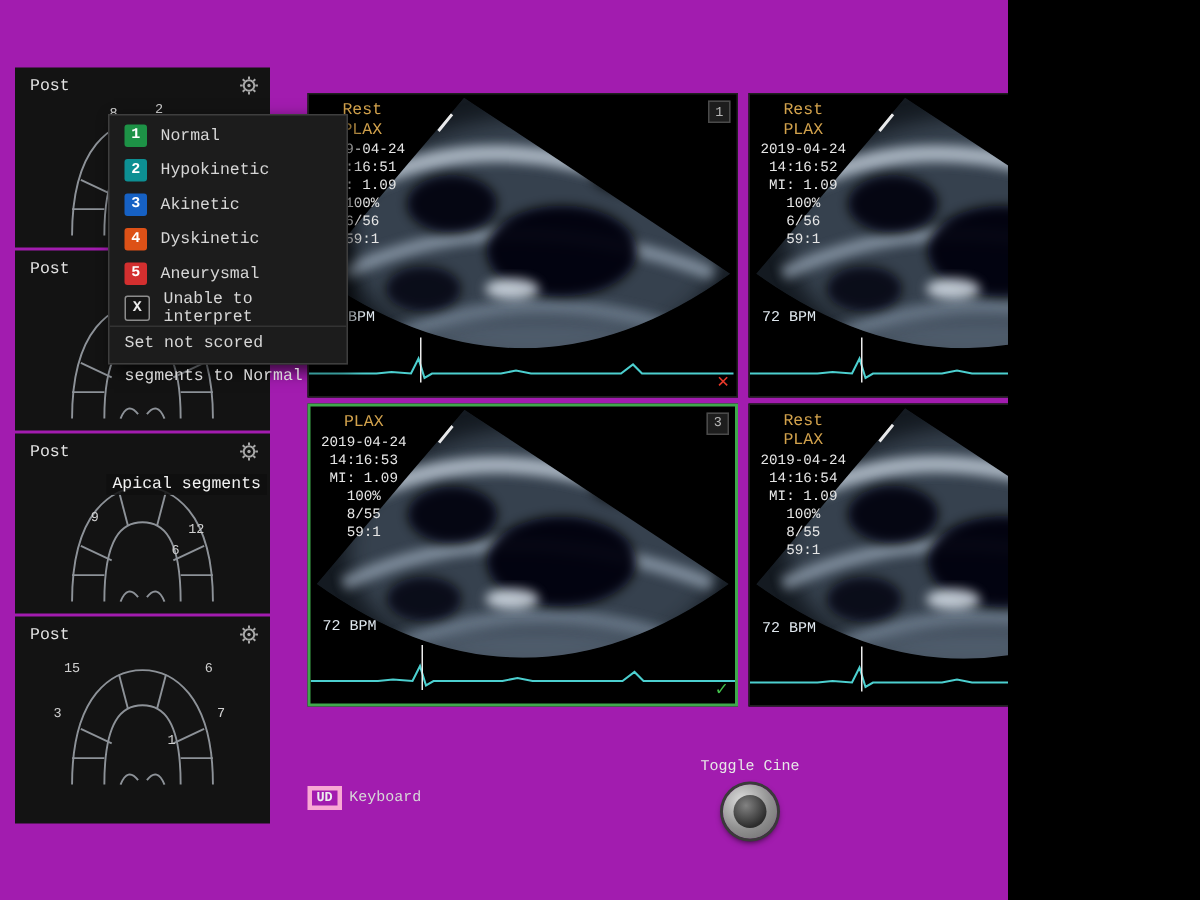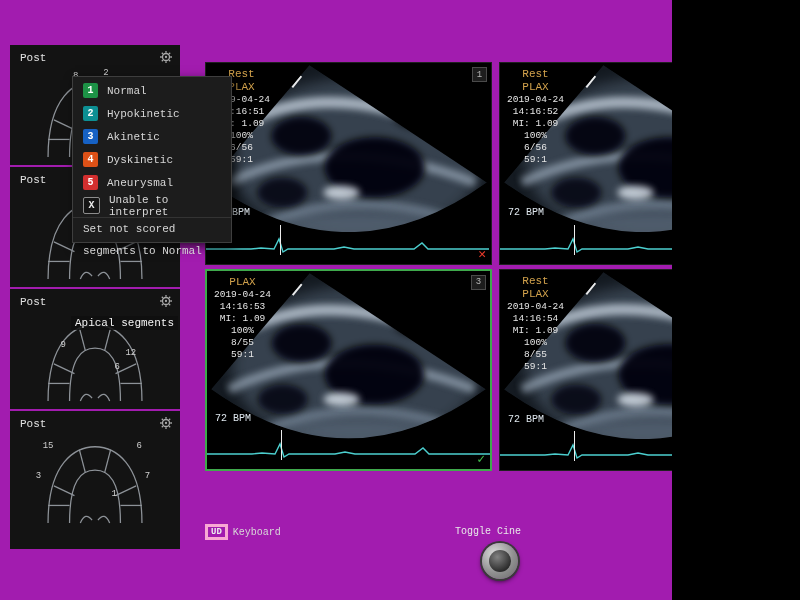--- a/index.html
+++ b/index.html
@@ -47,21 +47,21 @@
   .ecg{position:absolute;left:0;right:0;bottom:7px;height:22px;z-index:2;}
   .caliper{position:absolute;left:26%;bottom:9px;width:1px;height:30px;background:#ececec;z-index:3;}
   .status{position:absolute;right:5px;bottom:2px;font-size:13px;font-weight:bold;z-index:3;cursor:pointer;}
   .status.reject{color:#e8392a;}
   .status.accept{color:#43c04d;}
 
   
   .kbd{position:absolute;left:205px;top:524px;display:flex;gap:5px;align-items:center;
        color:#d8d8d8;font-size:10px;}
   .ud-badge{border:3px solid #f9a8d4;padding:0 3px;font-size:9px;font-weight:bold;color:#eee;}
-  .cine{position:absolute;left:455px;top:506px;width:90px;margin-top:20px;}
+  .cine{position:absolute;left:455px;top:506px;width:90px;text-align:center;}
   .cine-label{color:#e8e8e8;font-size:10px;}
   .knob{margin:6px auto 0;width:36px;height:36px;border-radius:50%;position:relative;cursor:pointer;
         background:radial-gradient(circle at 35% 30%,#dcdcdc,#909090 55%,#686868);
         box-shadow:0 0 0 2px #3a3a3a,0 2px 5px rgba(0,0,0,.85);}
   .knob-inner{position:absolute;inset:7px;border-radius:50%;
         background:radial-gradient(circle at 38% 32%,#828282,#2c2c2c 72%);}
 </style>
 </head>
 <body>
 

